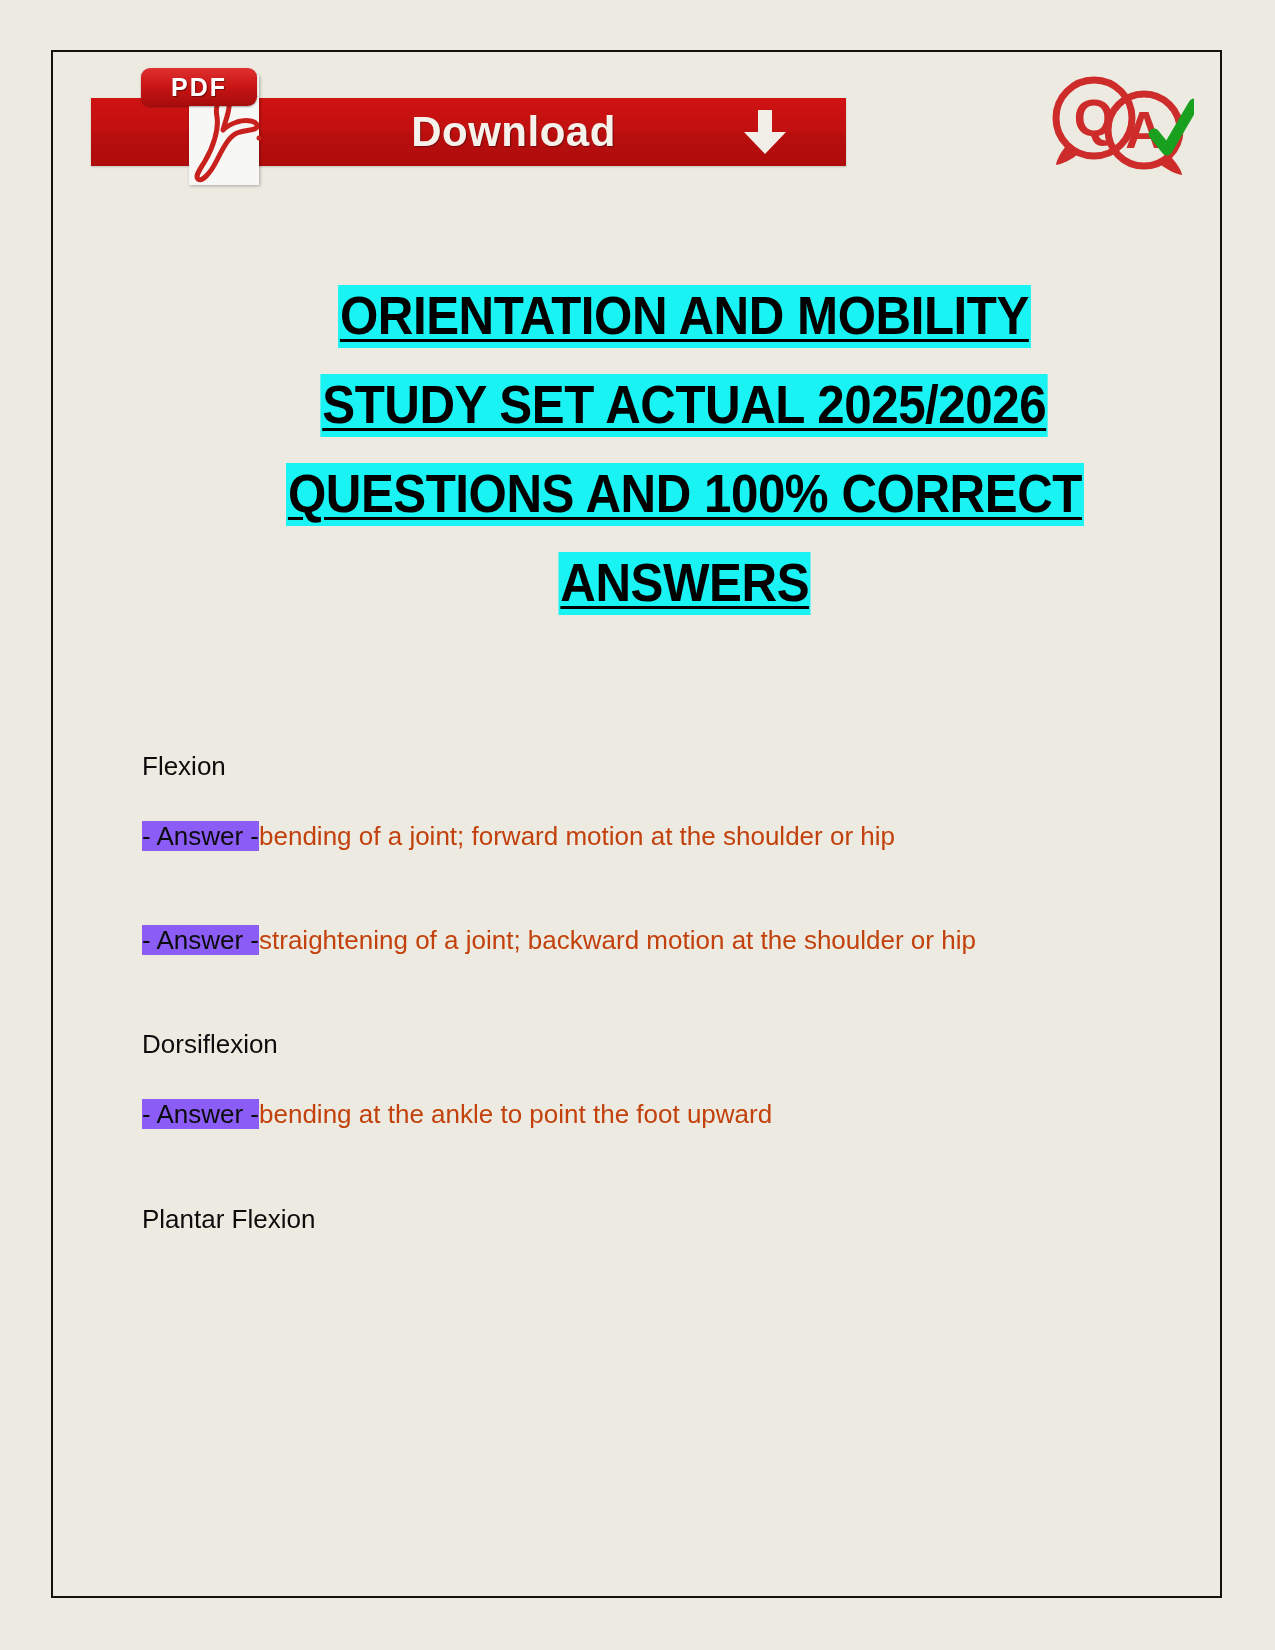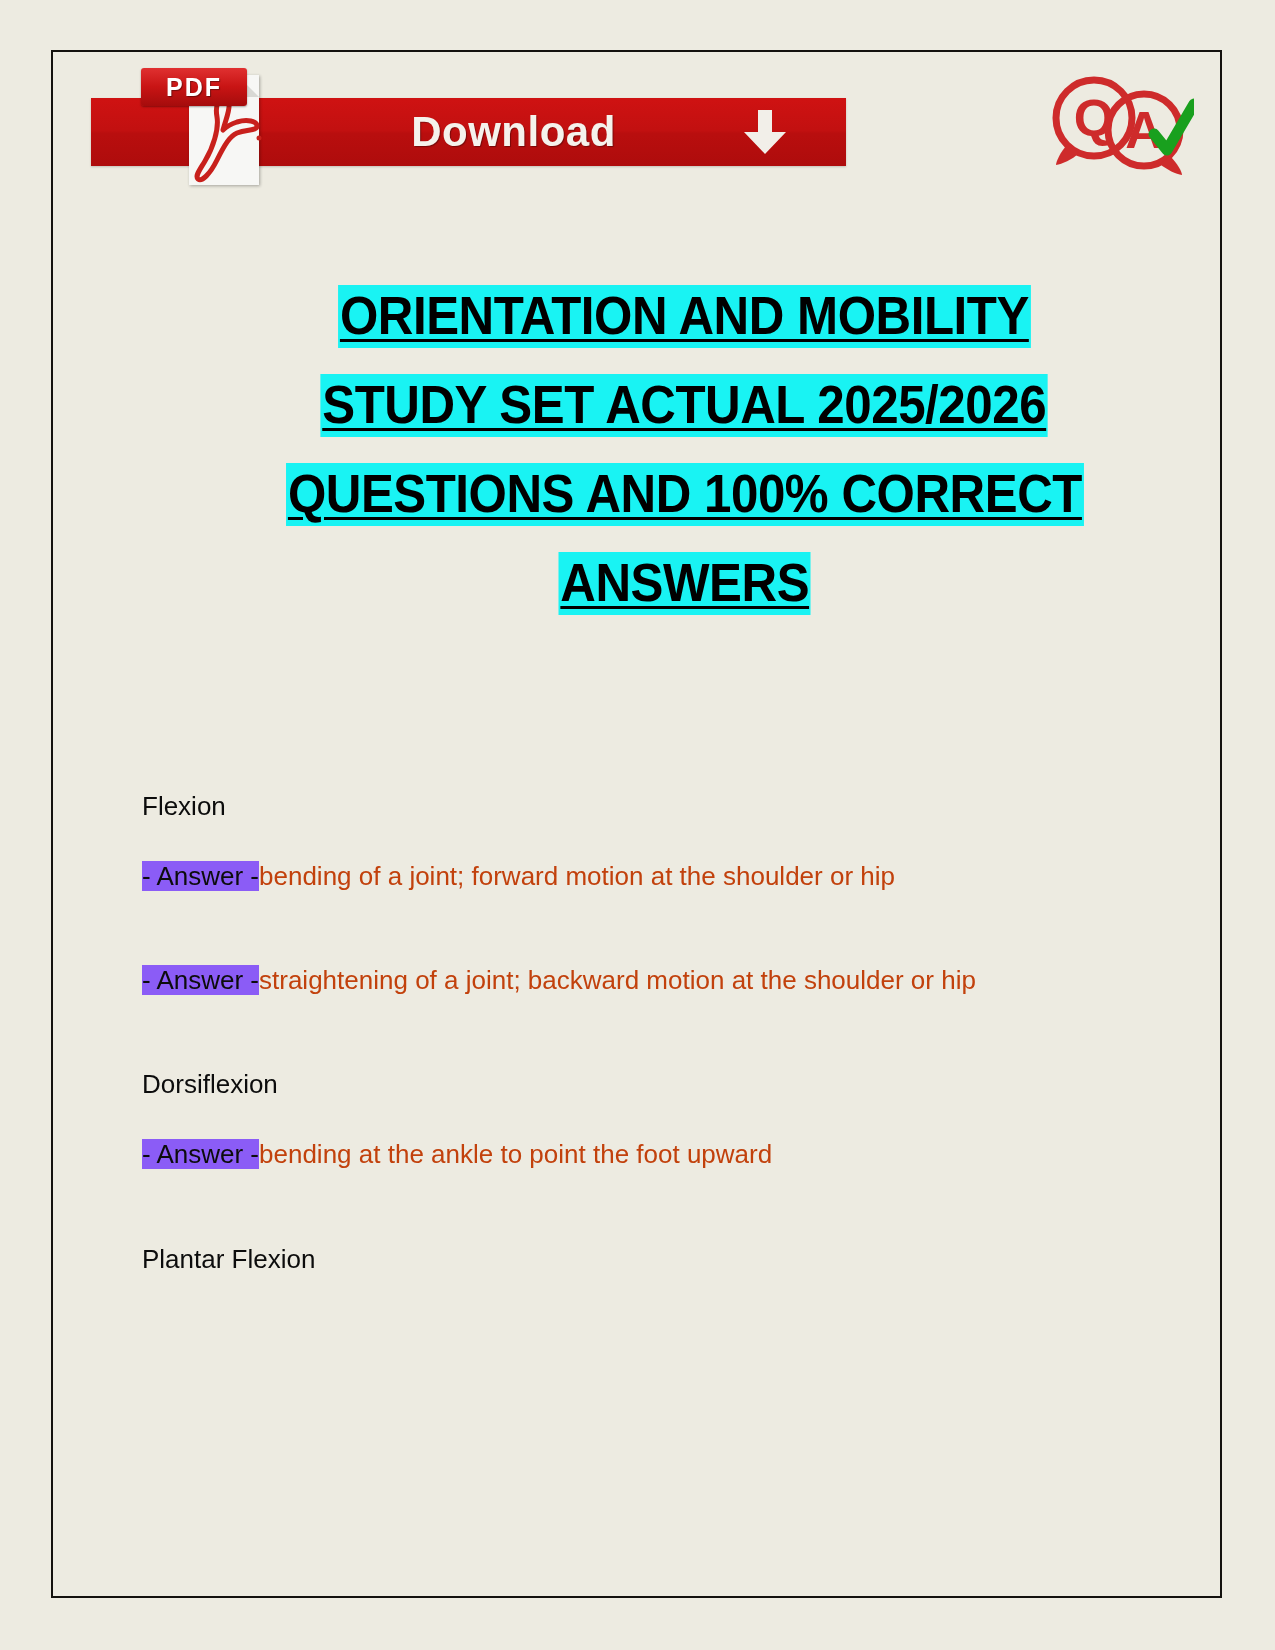--- a/index.html
+++ b/index.html
@@ -99,24 +99,24 @@
     right: 0;
     top: 0;
     width: 0; height: 0;
     border-left: 22px solid #D8D8D4;
     border-top: 22px solid transparent;
   }
   .pdf-badge {
     position: absolute;
     left: 0;
     top: 8px;
-    width: 106px;
+    width: 116px;
     height: 38px;
     background: linear-gradient(to bottom, #E03030 0%, #C81414 50%, #A50C0C 100%);
-    border-radius: 3px;
+    border-radius: 9px;
     box-shadow: 0 1px 2px rgba(0,0,0,0.35);
   }
   .pdf-badge-text {
     display: block;
     width: 100%;
     height: 38px;
     line-height: 38px;
     text-align: center;
     color: #FFFFFF;
     font-weight: bold;
@@ -176,21 +176,21 @@
   .content {
     position: absolute;
     left: 142px;
     top: 745px;
     width: 940px;
     font-family: "Liberation Sans Narrow", "Liberation Sans", sans-serif;
     font-size: 26px;
     color: #0C0C0C;
     line-height: 1.62;
   }
-  .qa-block { margin-bottom: 62px; margin-top: 40px; }
+  .qa-block { margin-bottom: 62px; }
   .qa-block:last-child { margin-bottom: 0; }
   .qa-term {
     margin: 0 0 28px 0;
     font-size: 26px;
     color: #0C0C0C;
     font-weight: normal;
   }
   .qa-answer {
     margin: 0;
     font-size: 26px;

